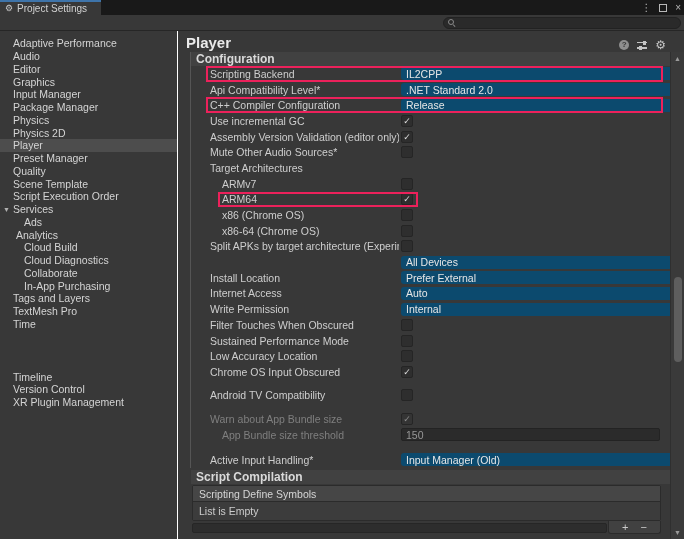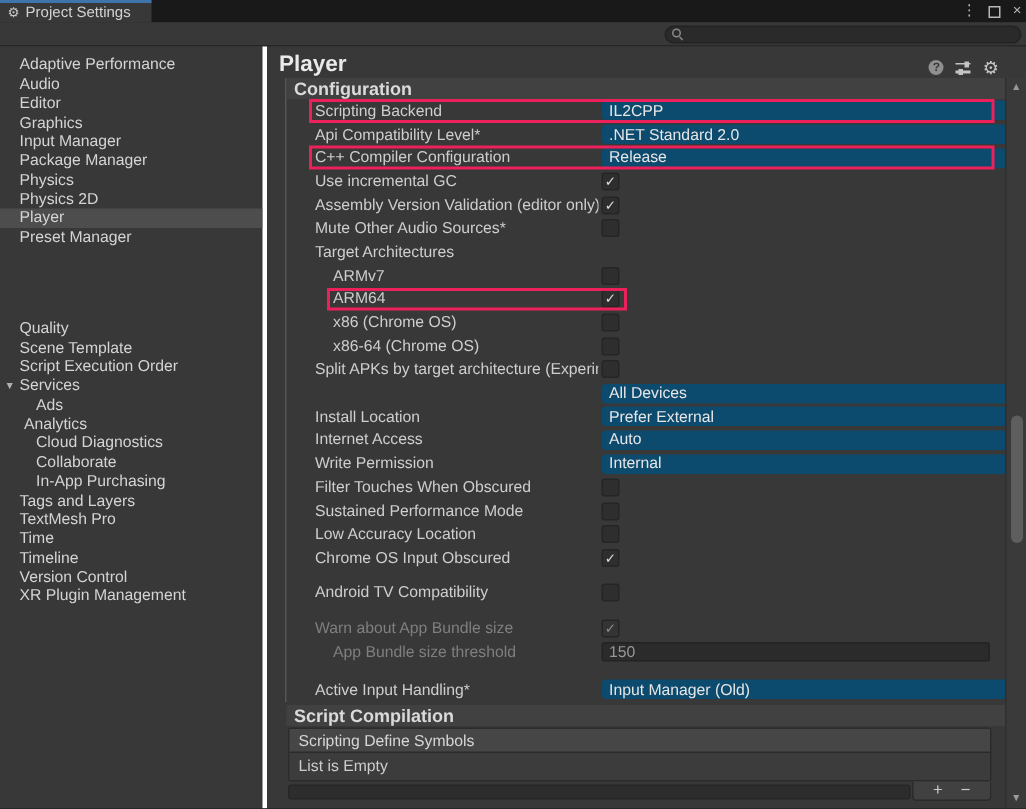--- a/index.html
+++ b/index.html
@@ -24,21 +24,21 @@
             border:1px solid #222222; border-radius:7px; display:flex; align-items:center; padding-left:4px; }
   .mag { position:relative; width:8px; height:8px; flex:0 0 auto; }
   .mag::before { content:""; position:absolute; left:0; top:0; width:4px; height:4px;
                  border:1px solid #8a8a8a; border-radius:50%; }
   .mag::after { content:""; position:absolute; left:5px; top:5px; width:3px; height:1px;
                 background:#8a8a8a; transform:rotate(45deg); transform-origin:left center; }
   .search-val { font-size:9px; color:#bbb; padding-left:3px; }
 
   
   .sidebar { position:absolute; top:31px; left:0; width:178px; bottom:0; background:#383838;
-             border-right:3px solid #ffffff; padding-top:6px; overflow:hidden; }
+             border-right:1px solid #ffffff; padding-top:6px; overflow:hidden; }
   .sb-item { height:12.75px; display:flex; align-items:center; font-size:10.5px; color:#d4d4d4;
              white-space:nowrap; cursor:default; }
   .sb-item.selected { background:#4d4d4d; }
   .sb-item .foldout { font-size:7px; color:#b0b0b0; width:10px; display:inline-block; }
 
   
   .content { position:absolute; top:31px; left:179px; right:14px; bottom:0; background:#383838; overflow:hidden; }
   .main-title { position:absolute; left:7px; top:3px; font-size:15px; font-weight:bold; color:#eaeaea; }
   .hdr-icons { position:absolute; right:4px; top:8px; display:flex; gap:8px; align-items:center; }
   .hicon { color:#c4c4c4; font-size:10px; line-height:1; cursor:default; }
@@ -143,58 +143,61 @@
       </div>
       <div class="sb-item" style="padding-left: 13px;">
         <span>Physics 2D</span>
       </div>
       <div class="sb-item selected" style="padding-left: 13px;">
         <span>Player</span>
       </div>
       <div class="sb-item" style="padding-left: 13px;">
         <span>Preset Manager</span>
       </div>
-      <div class="sb-item" style="padding-left: 13px; margin-top: 48px;">
+      <div class="sb-item" style="padding-left: 13px;">
         <span>Quality</span>
       </div>
       <div class="sb-item" style="padding-left: 13px;">
         <span>Scene Template</span>
       </div>
       <div class="sb-item" style="padding-left: 13px;">
         <span>Script Execution Order</span>
       </div>
       <div class="sb-item" style="padding-left: 3px;">
         <span class="foldout">▼</span>
         <span>Services</span>
       </div>
       <div class="sb-item" style="padding-left: 24px;">
         <span>Ads</span>
       </div>
       <div class="sb-item" style="padding-left: 16px;">
         <span>Analytics</span>
       </div>
       <div class="sb-item" style="padding-left: 24px;">
+        <span>Cloud Build</span>
+      </div>
+      <div class="sb-item" style="padding-left: 24px;">
         <span>Cloud Diagnostics</span>
       </div>
       <div class="sb-item" style="padding-left: 24px;">
         <span>Collaborate</span>
       </div>
       <div class="sb-item" style="padding-left: 24px;">
         <span>In-App Purchasing</span>
       </div>
       <div class="sb-item" style="padding-left: 13px;">
         <span>Tags and Layers</span>
       </div>
       <div class="sb-item" style="padding-left: 13px;">
         <span>TextMesh Pro</span>
       </div>
       <div class="sb-item" style="padding-left: 13px;">
         <span>Time</span>
       </div>
-      <div class="sb-item" style="padding-left: 13px;">
+      <div class="sb-item" style="padding-left: 13px; margin-top: 40px;">
         <span>Timeline</span>
       </div>
       <div class="sb-item" style="padding-left: 13px;">
         <span>Version Control</span>
       </div>
       <div class="sb-item" style="padding-left: 13px;">
         <span>XR Plugin Management</span>
       </div>
     </div>
 

